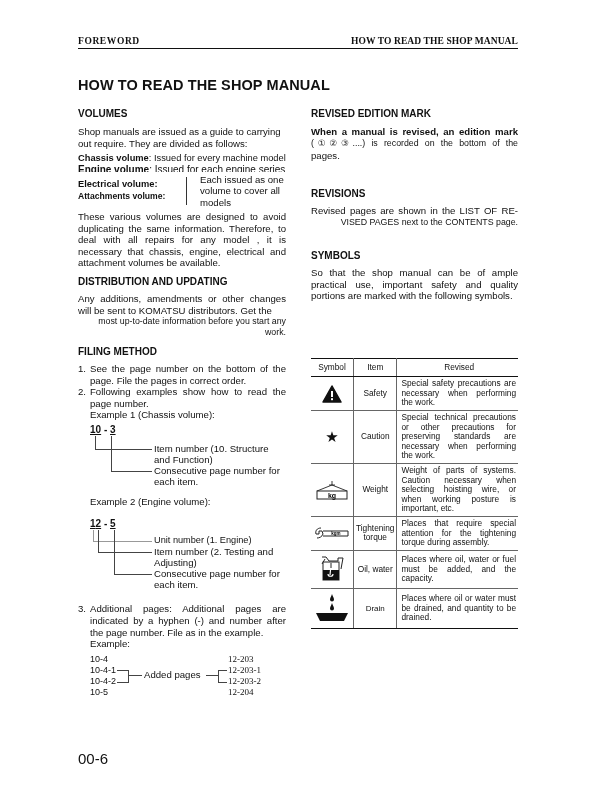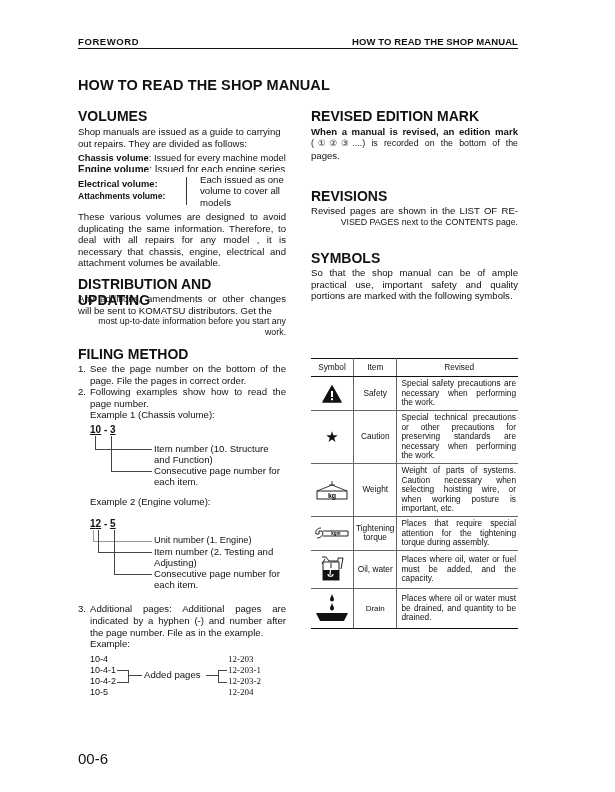--- a/index.html
+++ b/index.html
@@ -1,22 +1,22 @@
 <!DOCTYPE html>
 <html><head>
 <meta charset="utf-8">
 <style>
   html, body { margin: 0; padding: 0; background: #ffffff; }
   body { width: 615px; height: 792px; position: relative; overflow: hidden;
          font-family: "Liberation Sans", sans-serif; color: #111; }
   .abs { position: absolute; }
-  .hdr { font-size: 9.5px; font-weight: bold; letter-spacing: 0.6px; top: 36px; }
+  .hdr { font-size: 9.5px; font-weight: bold; letter-spacing: 0.6px; top: 36px; font-family: Liberation Serif, serif; }
   .hdr-rule { left: 78px; width: 440px; top: 48px; height: 0; border-top: 1.4px solid #111; }
   .title { left: 78px; top: 77px; font-size: 14.5px; font-weight: bold; letter-spacing: 0.1px; }
-  .sec { font-size: 14px; font-weight: bold; }
+  .sec { font-size: 10px; font-weight: bold; }
   .p { font-size: 9.6px; line-height: 11.6px; }
   .p.j { text-align: justify; }
   .small { font-size: 8.8px; text-align: right; }
   .b { font-weight: bold; }
   .col-l { left: 78px; width: 208px; }
   .col-r { left: 311px; width: 207px; }
   .pagenum { left: 78px; top: 750px; font-size: 15px; }
 
   
   table.sym { position: absolute; left: 311px; top: 358px; width: 207px;
@@ -35,21 +35,21 @@
 </head>
 <body>
 
 <div class="abs hdr" style="left:78px;">FOREWORD</div>
 <div class="abs hdr" style="right:97px; letter-spacing:0.1px;">HOW TO READ THE SHOP MANUAL</div>
 <div class="abs hdr-rule"></div>
 
 <div class="abs title">HOW TO READ THE SHOP MANUAL</div>
 
 <div class="abs sec col-l" style="top:108px;">VOLUMES</div>
-<div class="abs p col-l" style="top:126px;">Shop manuals are issued as a guide to carrying out repairs.  They are divided as follows:</div>
+<div class="abs p col-l" style="top:126px;">Shop manuals are issued as a guide to carrying out require.  They are divided as follows:</div>
 <div class="abs p col-l" style="top:153px; font-size:9.3px;">
   <span class="b">Chassis volume</span><span>: Issued for every machine model</span>
 </div>
 <div class="abs p col-l" style="top:164px; font-size:10px; height:8px; overflow:hidden;">
   <span class="b">Engine volume</span><span>: Issued for each engine series</span>
 </div>
 <div class="abs p b" style="left:78px; top:179px; font-size:9.3px;">Electrical volume:</div>
 <div class="abs p b" style="left:78px; top:191px; font-size:8.6px;">Attachments volume:</div>
 <div class="abs" style="left:186px; top:177px; width:0; height:28px; border-left:1px solid #333;"></div>
 <div class="abs p" style="left:200px; top:174px; width:88px; line-height:11.3px;">Each issued as one volume to cover all models</div>

